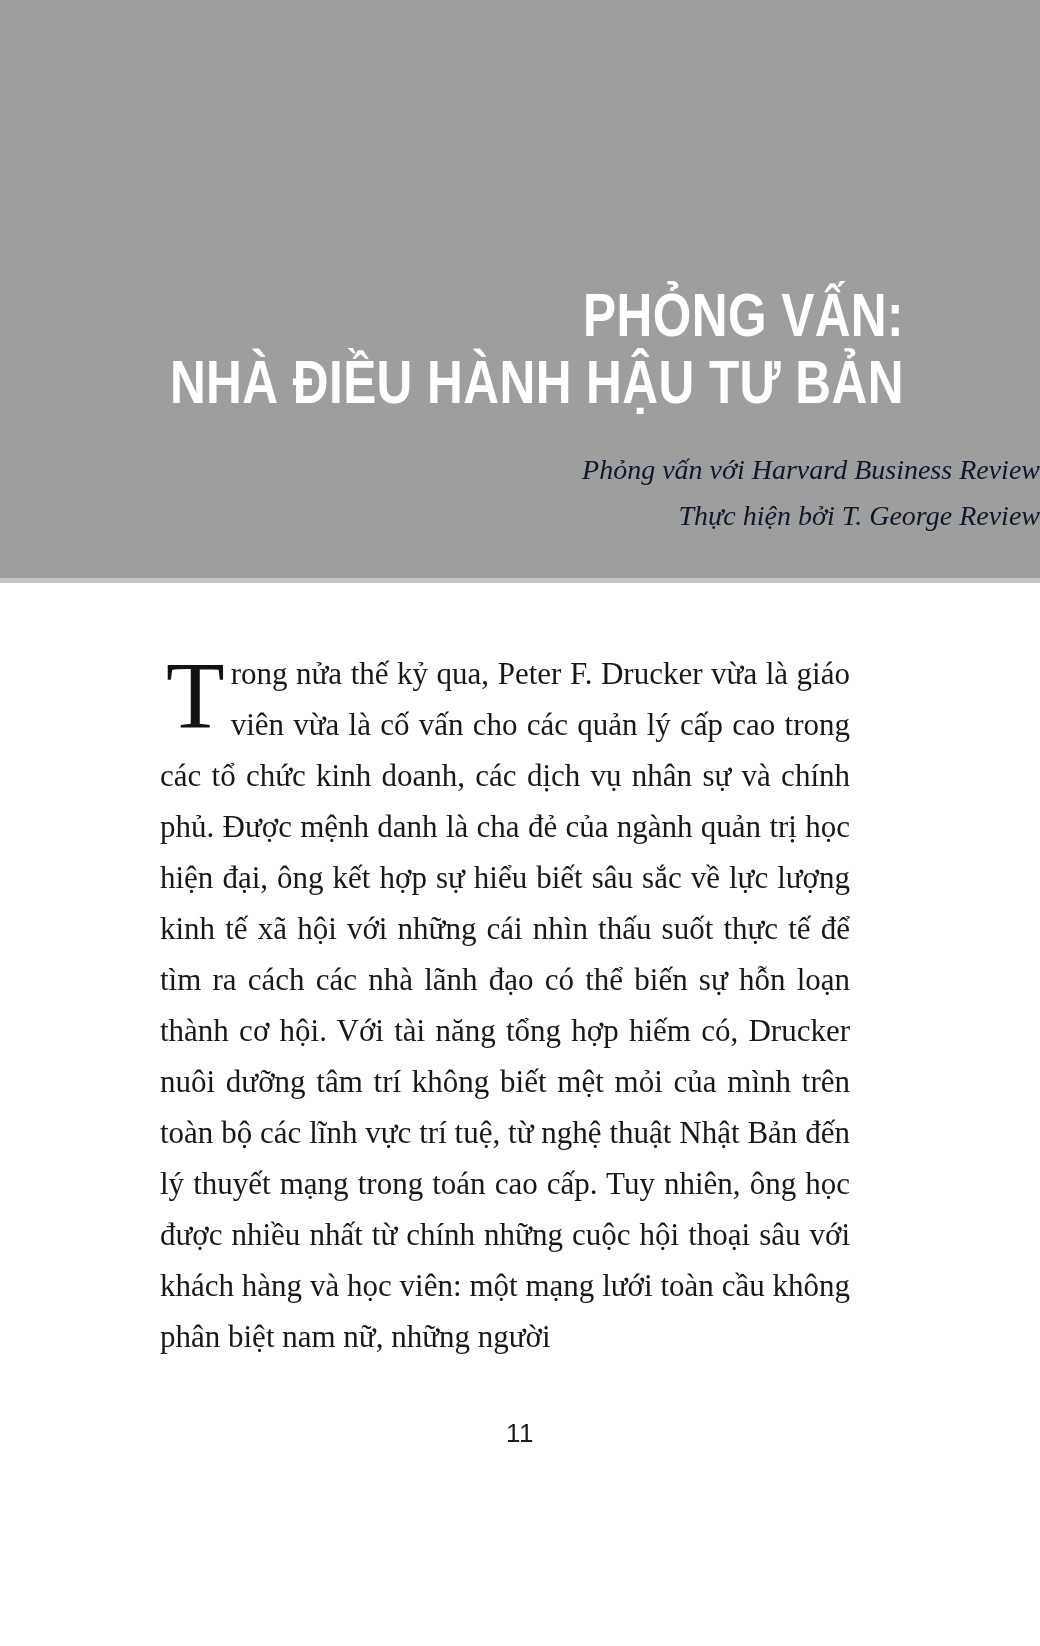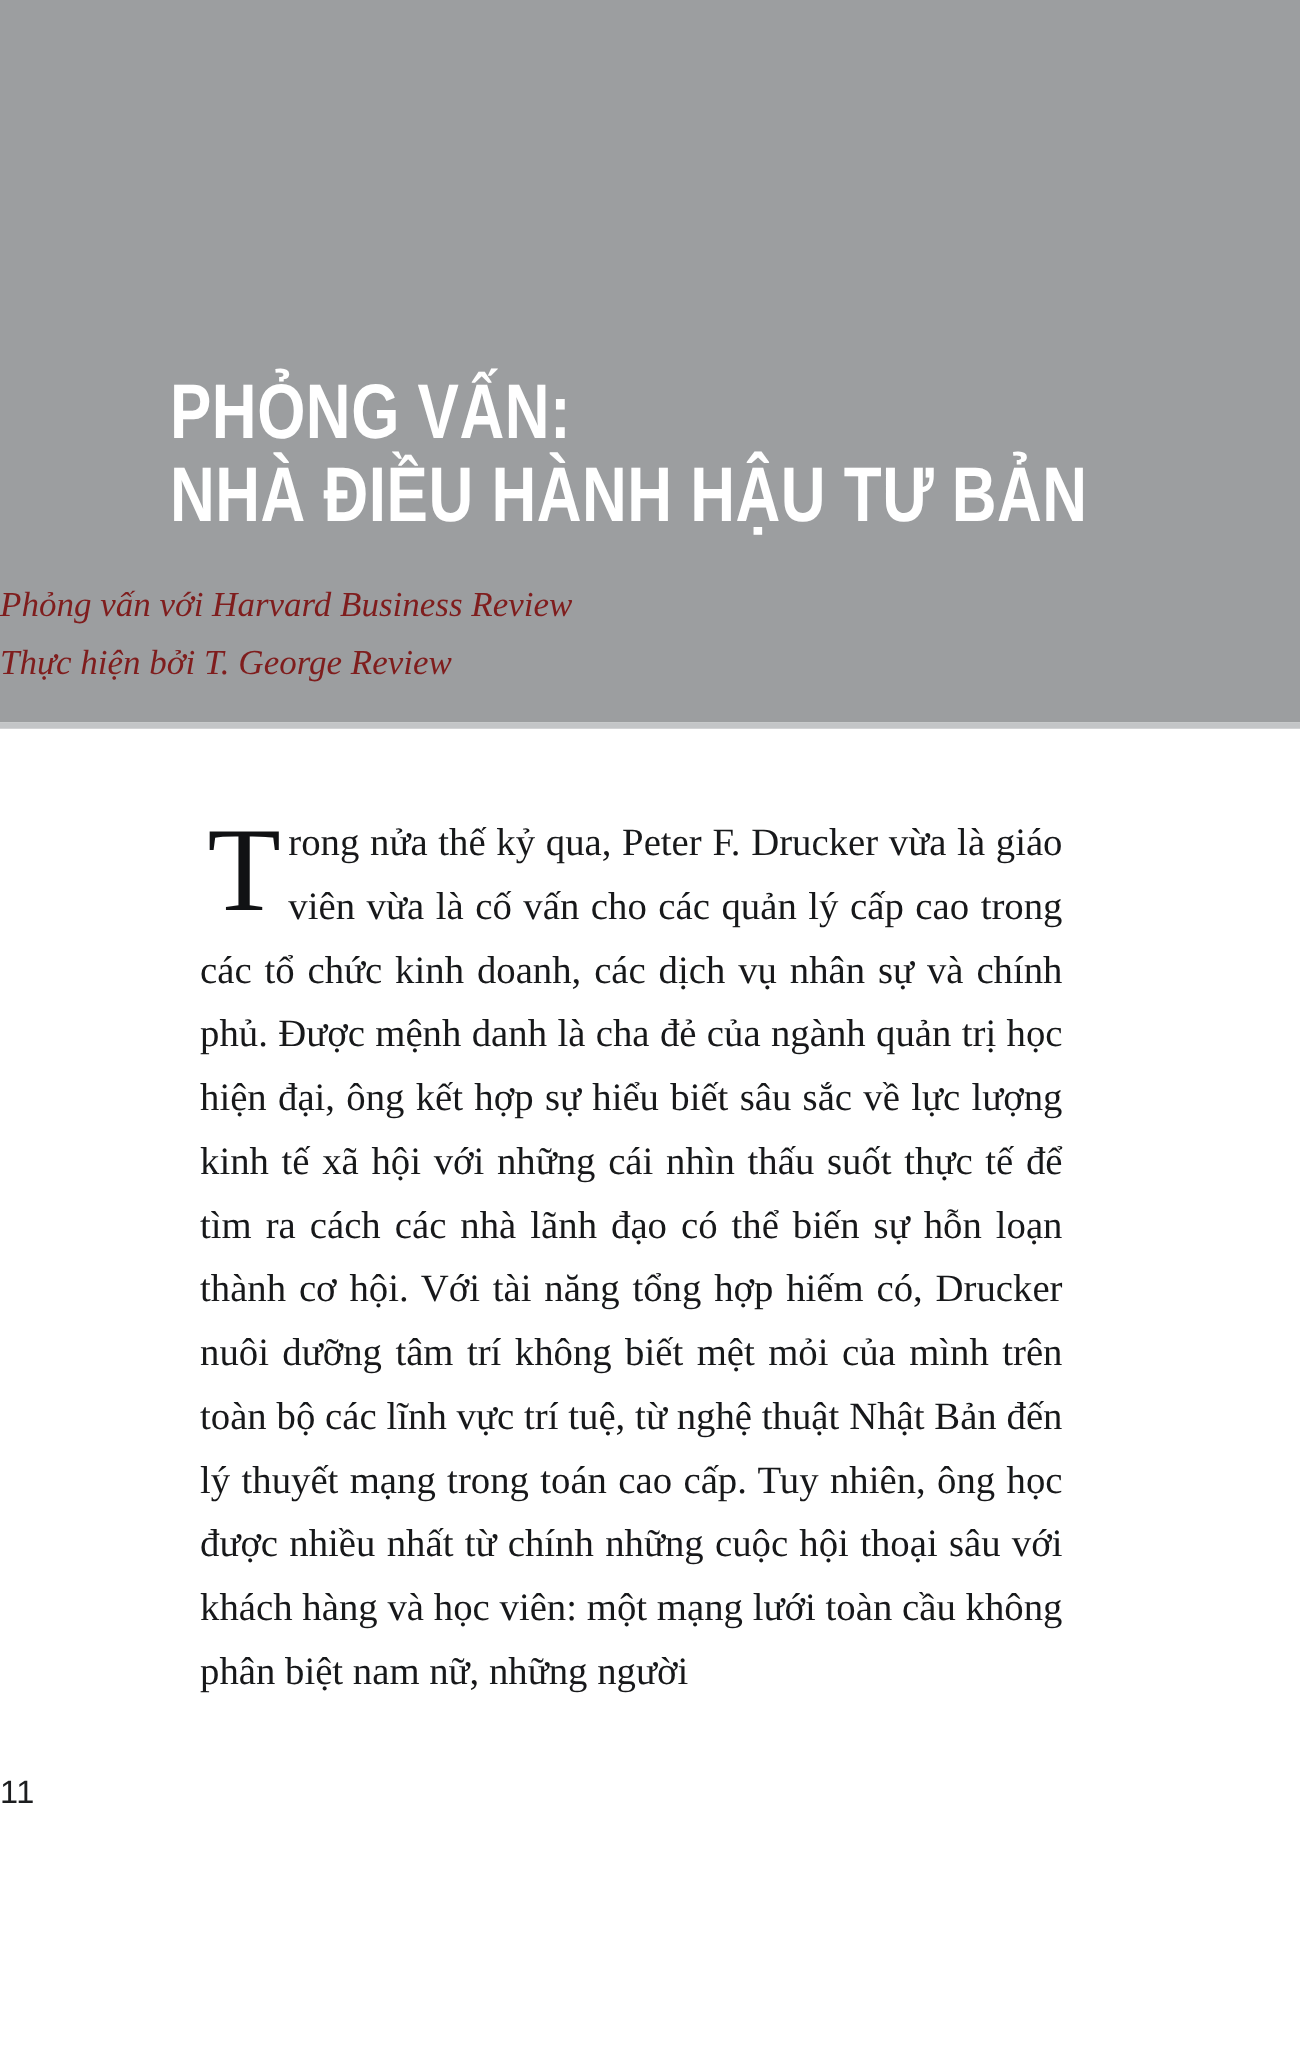--- a/index.html
+++ b/index.html
@@ -22,22 +22,22 @@
     left: 0;
     top: 0;
     width: 1040px;
     height: 578px;
     background: #9c9ea0;
   }
   .header-inner {
     position: absolute;
     left: 0;
     right: 0;
-    bottom: 25px;
-    text-align: left;
+    bottom: 40px;
+    text-align: right;
   }
   .chapter-title {
     font-family: "Liberation Sans Narrow", "Liberation Sans", sans-serif;
     font-weight: 700;
     color: #ffffff;
     font-size: 62px;
     line-height: 1.02;
     letter-spacing: 0.5px;
     transform: scaleX(0.80);
     transform-origin: center center;
@@ -47,21 +47,21 @@
   .chapter-title .tline {
     display: block;
     white-space: nowrap;
   }
   .chapter-title .tline.line2 {
     font-size: 62px;
     margin-top: 4px;
   }
   .subtitle-block {
     margin-top: 34px;
-    color: #7f1d1d;
+    color: #0f172a;
     font-family: "Liberation Serif", serif;
     font-style: italic;
     font-size: 28px;
     line-height: 1.62;
   }
   .subtitle-line { display: block; white-space: nowrap; }
 
   
   .band-rule {
     position: absolute;
@@ -103,21 +103,21 @@
     color: #111214;
     font-weight: 400;
   }
 
   
   .page-number {
     position: absolute;
     left: 0;
     right: 0;
     top: 1418px;
-    text-align: left;
+    text-align: center;
     font-family: "Liberation Sans", sans-serif;
     font-size: 26px;
     color: #1c1d1f;
     letter-spacing: 0.5px;
   }
 </style>
 </head>
 <body>
 
 <div class="header-band">

